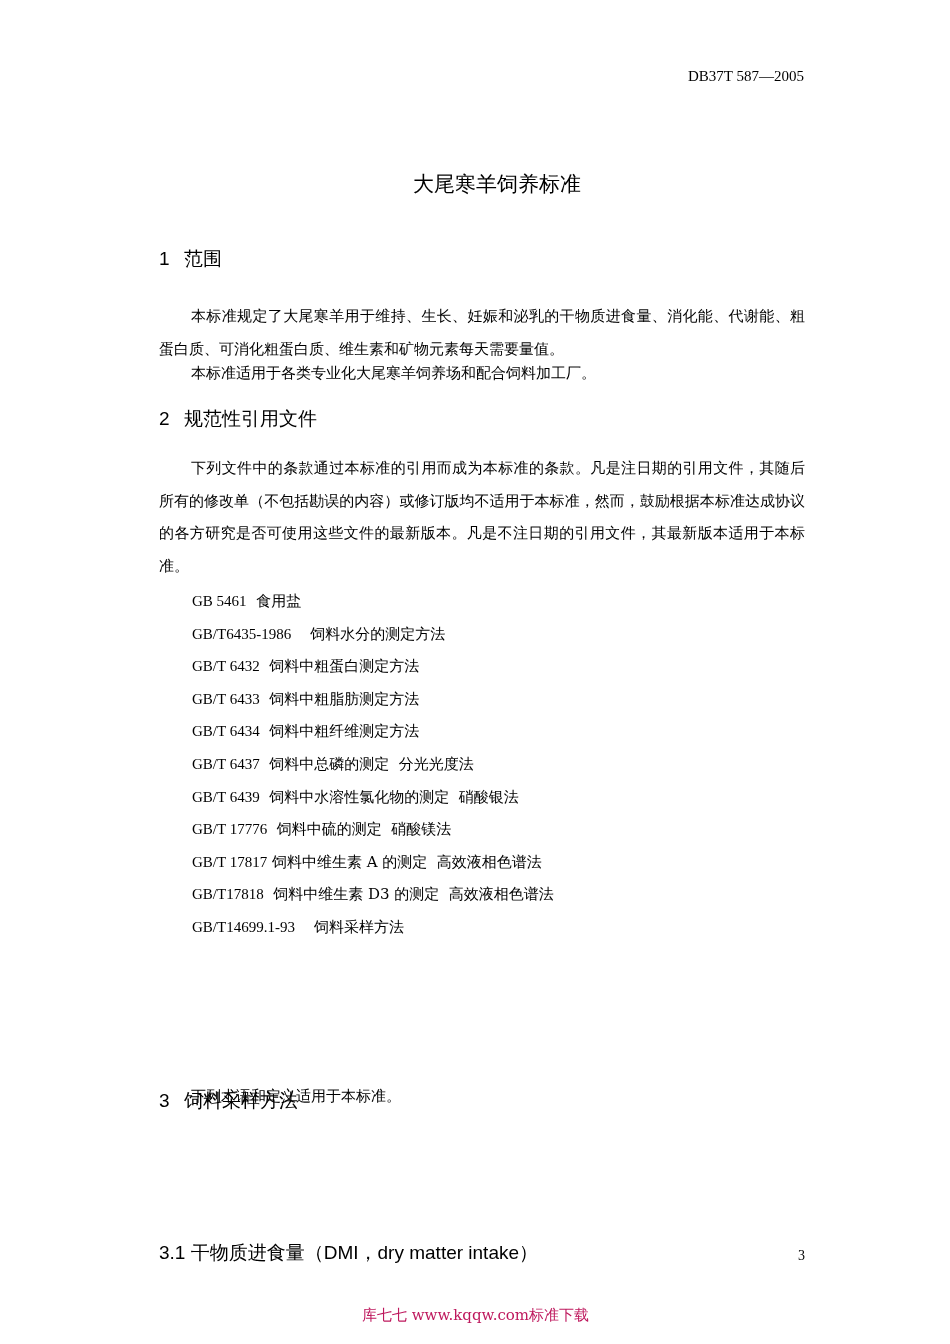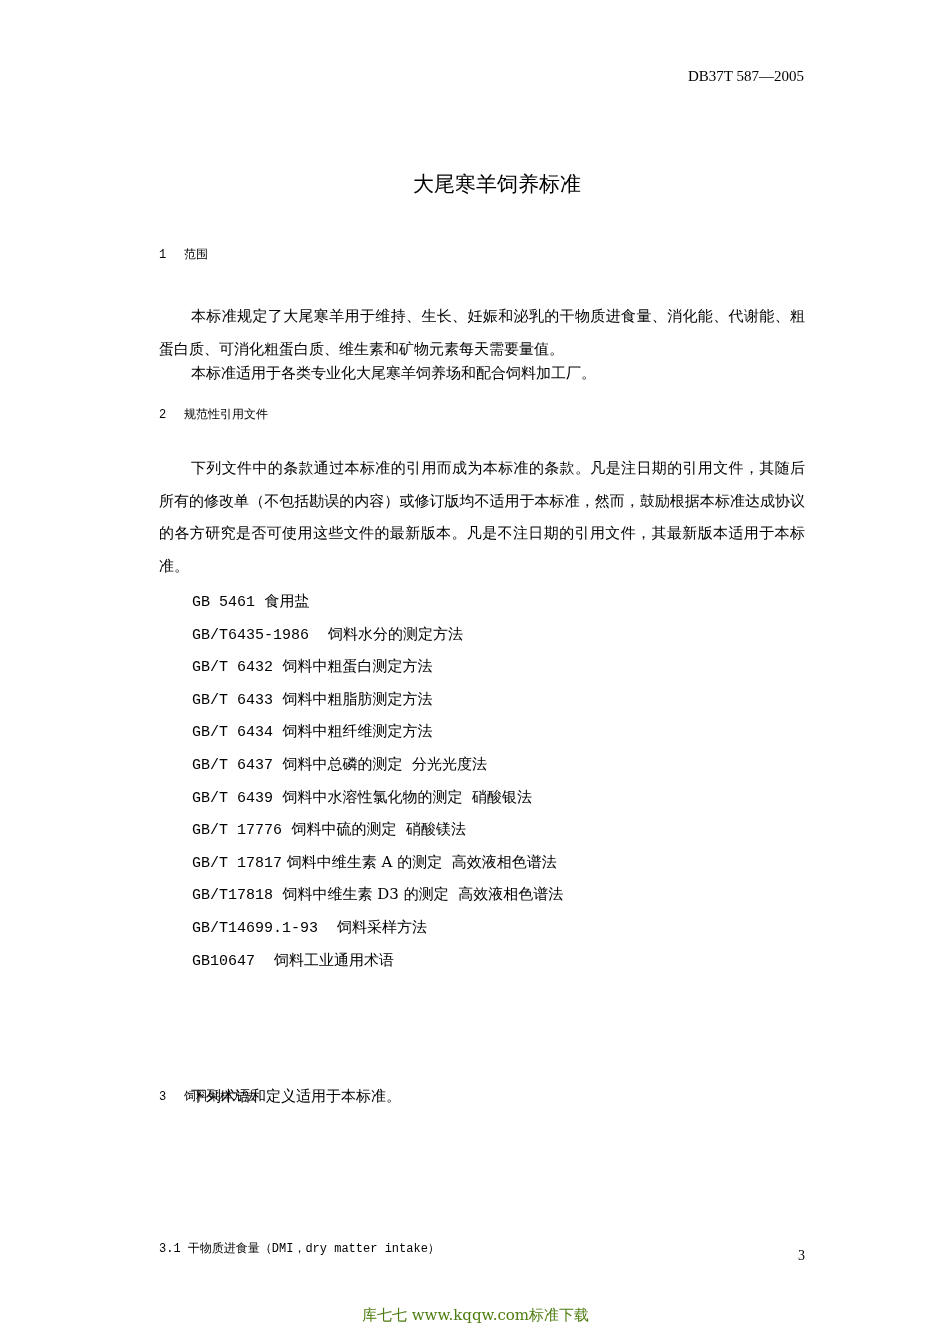--- a/index.html
+++ b/index.html
@@ -1,26 +1,26 @@
 <!DOCTYPE html>
 <html><head>
 <meta charset="utf-8">
 <style>
   html, body { margin: 0; padding: 0; background: #ffffff; }
   body { width: 950px; height: 1344px; position: relative; overflow: hidden; color: #000; font-family: "DejaVu Serif", "Liberation Serif", serif; }
   .header-code { position: absolute; top: 68px; right: 146px; font-family: "Liberation Serif", serif; font-size: 15px; }
   .title { position: absolute; top: 170px; left: 0; width: 994px; text-align: center; font-family: "DejaVu Sans", sans-serif; font-size: 21px; }
-  .sec { position: absolute; left: 159px; font-family: Liberation Mono, monospace; font-size: 12px; }
+  .sec { position: absolute; left: 159px; font-family: Liberation Sans, sans-serif; font-size: 19px; }
   .sec .num { display: inline-block; width: 25px; }
   .para { position: absolute; left: 159px; width: 646px; font-size: 15px; line-height: 32.5px; text-indent: 32px; text-align: justify; }
   .ref-list { position: absolute; left: 192px; top: 585px; font-size: 15px; }
   .ref-item { height: 32.6px; line-height: 32.6px; white-space: pre; }
-  .ref-item .code { font-family: Liberation Mono, monospace; }
+  .ref-item .code { font-family: Liberation Serif, serif; }
   .page-num { position: absolute; top: 1248px; right: 145px; font-family: "Liberation Serif", serif; font-size: 14px; }
-  .footer { position: absolute; top: 1306px; left: 362px; font-size: 15px; color: #4d7c0f; }
+  .footer { position: absolute; top: 1306px; left: 362px; font-size: 15px; color: #be185d; }
 </style>
 </head>
 <body>
 
 <div class="header-code">DB37T 587—2005</div>
 
 <div class="title">大尾寒羊饲养标准</div>
 
 <div class="sec" style="top:246px;">
   <span class="num">1</span><span>范围</span>
@@ -38,21 +38,20 @@
   <div class="ref-item"><span class="code">GB/T6435-1986</span><span>    </span><span>饲料水分的测定方法</span></div>
   <div class="ref-item"><span class="code">GB/T 6432</span><span>  </span><span>饲料中粗蛋白测定方法</span></div>
   <div class="ref-item"><span class="code">GB/T 6433</span><span>  </span><span>饲料中粗脂肪测定方法</span></div>
   <div class="ref-item"><span class="code">GB/T 6434</span><span>  </span><span>饲料中粗纤维测定方法</span></div>
   <div class="ref-item"><span class="code">GB/T 6437</span><span>  </span><span>饲料中总磷的测定  分光光度法</span></div>
   <div class="ref-item"><span class="code">GB/T 6439</span><span>  </span><span>饲料中水溶性氯化物的测定  硝酸银法</span></div>
   <div class="ref-item"><span class="code">GB/T 17776</span><span>  </span><span>饲料中硫的测定  硝酸镁法</span></div>
   <div class="ref-item"><span class="code">GB/T 17817</span><span> </span><span>饲料中维生素 A 的测定  高效液相色谱法</span></div>
   <div class="ref-item"><span class="code">GB/T17818</span><span>  </span><span>饲料中维生素 D3 的测定  高效液相色谱法</span></div>
   <div class="ref-item"><span class="code">GB/T14699.1-93</span><span>    </span><span>饲料采样方法</span></div>
-  <div class="ref-item"><span class="code">GB10647</span><span>    </span><span>饲料工业通用术语</span></div>
 </div>
 
 <div class="sec" style="top:1088px;">
   <span class="num">3</span><span>饲料采样方法</span>
 </div>
 <div class="para" style="top:1080px;">下列术语和定义适用于本标准。</div>
 <div class="sec" style="top:1232px;margin-top:8px;">
   <span>3.1</span>
   <span>干物质进食量（DMI，dry matter intake）</span>
 </div>

